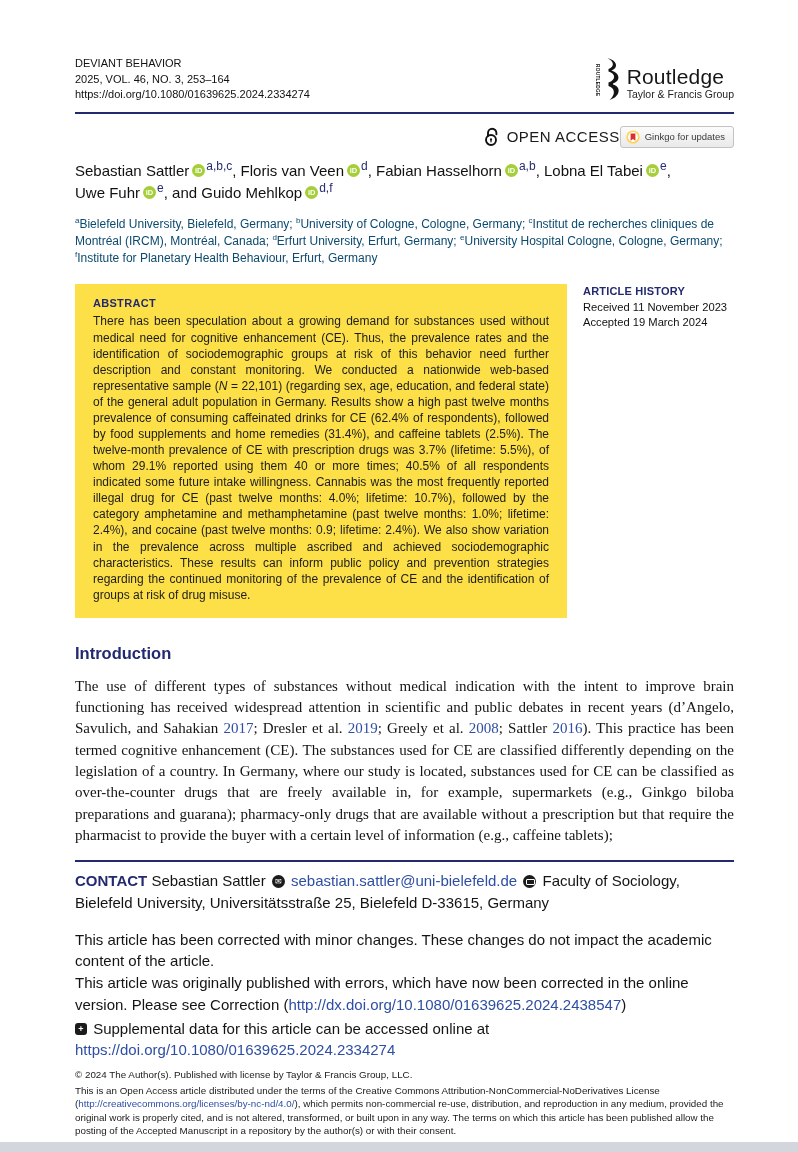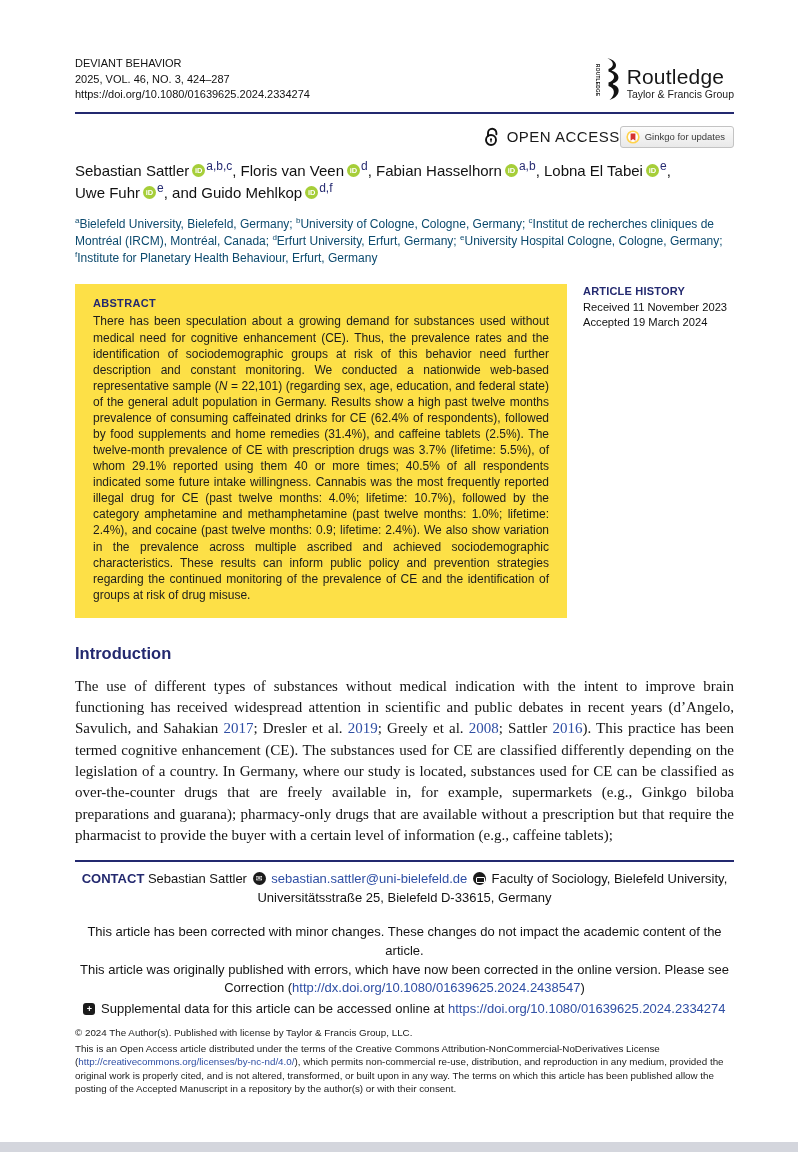--- a/index.html
+++ b/index.html
@@ -45,21 +45,21 @@
   .abs-body { font-size:12px; line-height:1.34; text-align:justify; color:#1c1c1c; }
   .hist { margin-left:16px; width:160px; font-size:11.2px; line-height:1.4; }
   .hist-head { font-weight:700; color:#23296f; font-size:11px; letter-spacing:0.2px; }
 
   
   .intro-head { margin-top:26px; font-size:16.5px; font-weight:700; color:#23296f; }
   .intro-body { margin-top:13px; font-family:"Liberation Serif", serif; font-size:15px;
                 line-height:1.42; text-align:justify; color:#141414; }
 
   
-  .fnote { font-size:13px; line-height:1.45; color:#141414;text-align:center; }
+  .fnote { font-size:15px; line-height:1.45; color:#141414; }
   .fnote + .fnote { margin-top:15px; }
   .copyright { margin-top:7px; font-size:9.8px; line-height:1.38; color:#1a1a1a; }
   .license { font-size:9.8px; line-height:1.38; color:#1a1a1a; margin-top:2px; }
 
   .lnk { color:#2e4ea4; cursor:pointer; }
   .b { font-weight:700; }
   .i { font-style:italic; }
   .navy { color:#23296f; }
   sup { line-height:0; }
 
@@ -82,21 +82,21 @@
   .bottom-edge { position:absolute; left:0; bottom:0; width:798px; height:10px; background:#d4d6dd; }
 </style>
 </head>
 <body>
 
 <div class="page">
 
   <div class="hdr">
     <div class="hdr-meta">
       <div>DEVIANT BEHAVIOR</div>
-      <div>2025, VOL. 46, NO. 3, 424–287</div>
+      <div>2025, VOL. 46, NO. 3, 253–164</div>
       <div class="doi lnk-doi">https://doi.org/10.1080/01639625.2024.2334274</div>
     </div>
     <div class="logo">
       <div class="logo-vert">ROUTLEDGE</div>
       <svg class="logo-mark" width="17" height="42" viewBox="0 0 17 42">
         <path d="M2.5 0 C12 2.5 14 9.5 6.5 12.5 C15 15 16 23 8 25.5 L8 26.5 C17 29 15 39 4.5 42 C11 36.5 10 30 3.5 28 L3.5 24.5 C11 22 11 15.5 3.5 13.5 L3.5 11 C10 8.5 9 3.5 2.5 0 Z" fill="#131313"></path>
       </svg>
       <div class="logo-text">
         <div class="lt1">Routledge</div>
         <div class="lt2">Taylor &amp; Francis Group</div>

